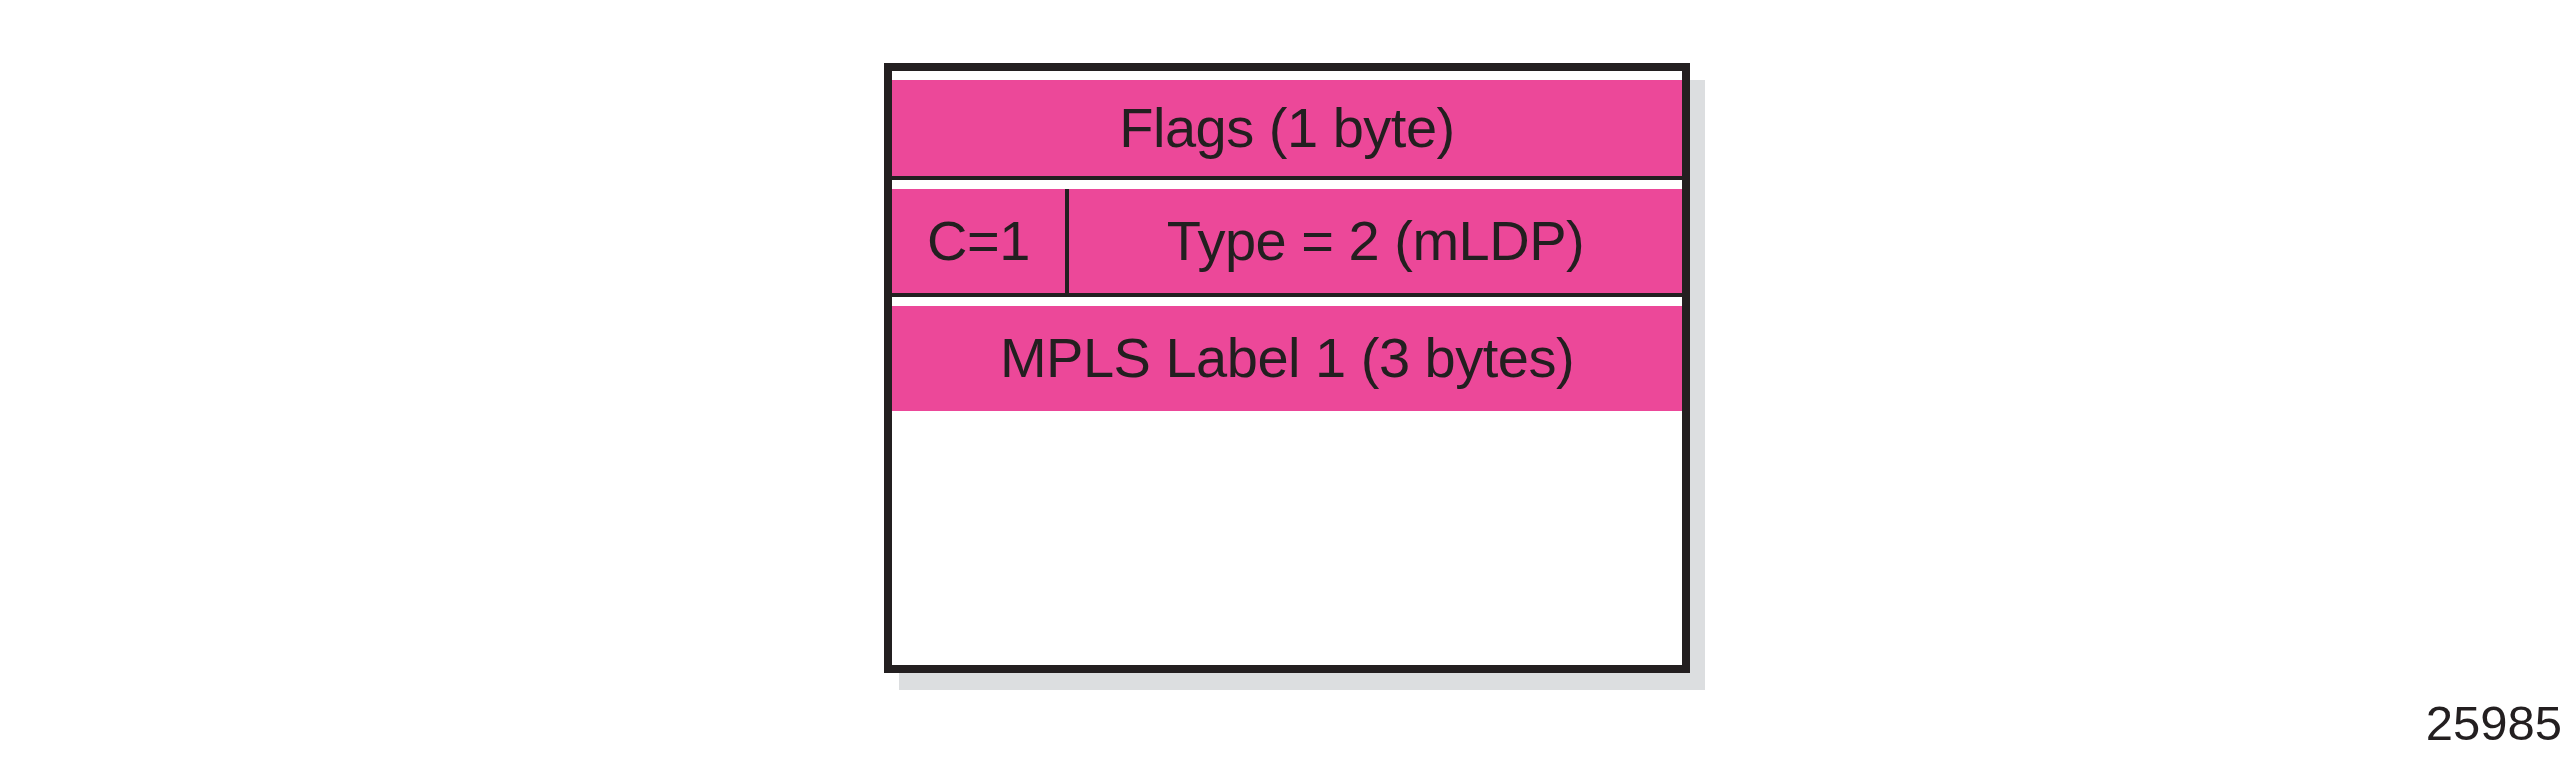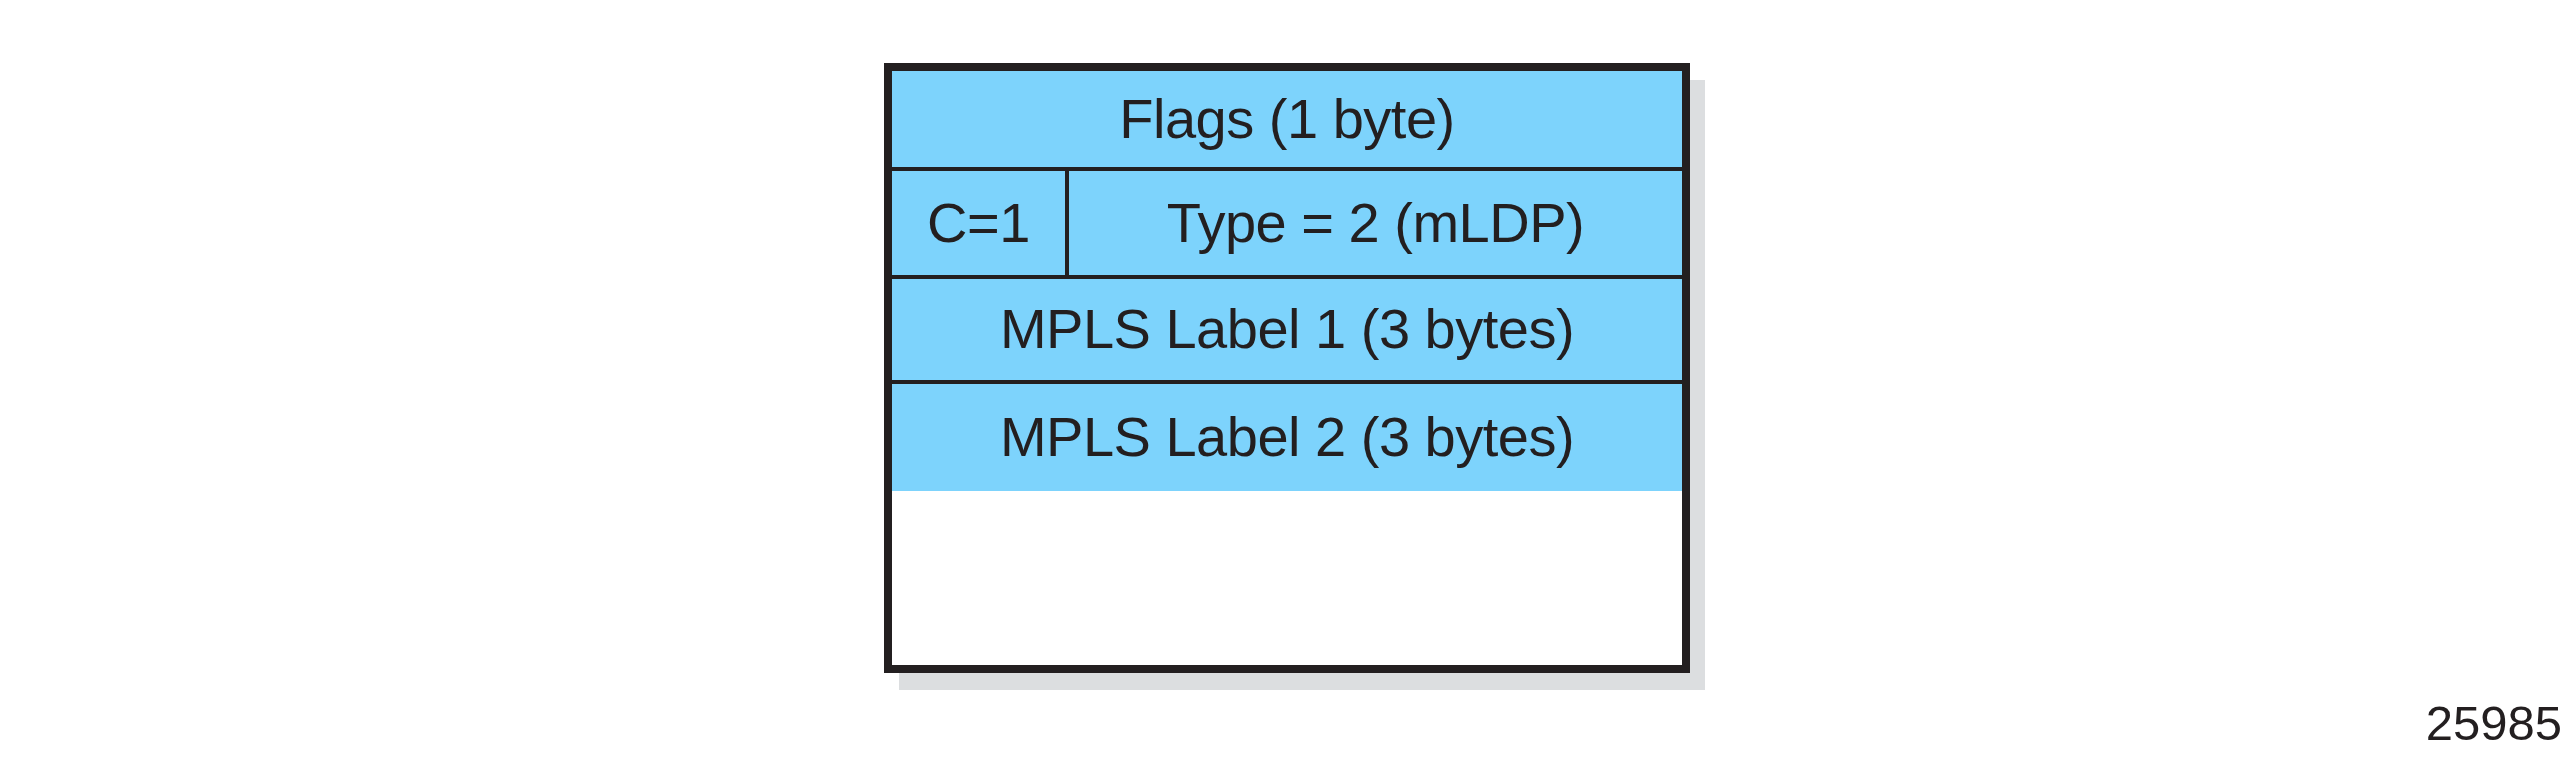--- a/index.html
+++ b/index.html
@@ -44,26 +44,27 @@
     height: 610px;
     box-sizing: border-box;
     border: 8.1px solid #231f20;
     background: #ffffff;
     display: flex;
     flex-direction: column;
   }
 
   .packet-row {
     box-sizing: border-box;
-    background: #7dd3fc;
+    background: #ec4899;
     border-bottom: 4.5px solid #231f20;
     display: flex;
     align-items: center;
     justify-content: center;
     position: relative;
+    margin-top: 9px;
   }
   .packet-row:last-child {
     border-bottom: none;
   }
 
   
   #row-flags      { height: 100px; }
   #row-type       { height: 108px; }
   #row-label1     { height: 105px; }
   #row-label2     { height: 107px; }
@@ -125,23 +126,20 @@
       </div>
       <div class="cell-type">
         <span class="row-label">Type = 2 (mLDP)</span>
       </div>
     </div>
 
     <div class="packet-row" id="row-label1">
       <span class="row-label">MPLS Label 1 (3 bytes)</span>
     </div>
 
-    <div class="packet-row" id="row-label2">
-      <span class="row-label">MPLS Label 2 (3 bytes)</span>
-    </div>
 
 
   </div>
 
   <div id="figure-id">25985</div>
 
 </div>
 
 
 </body></html>

